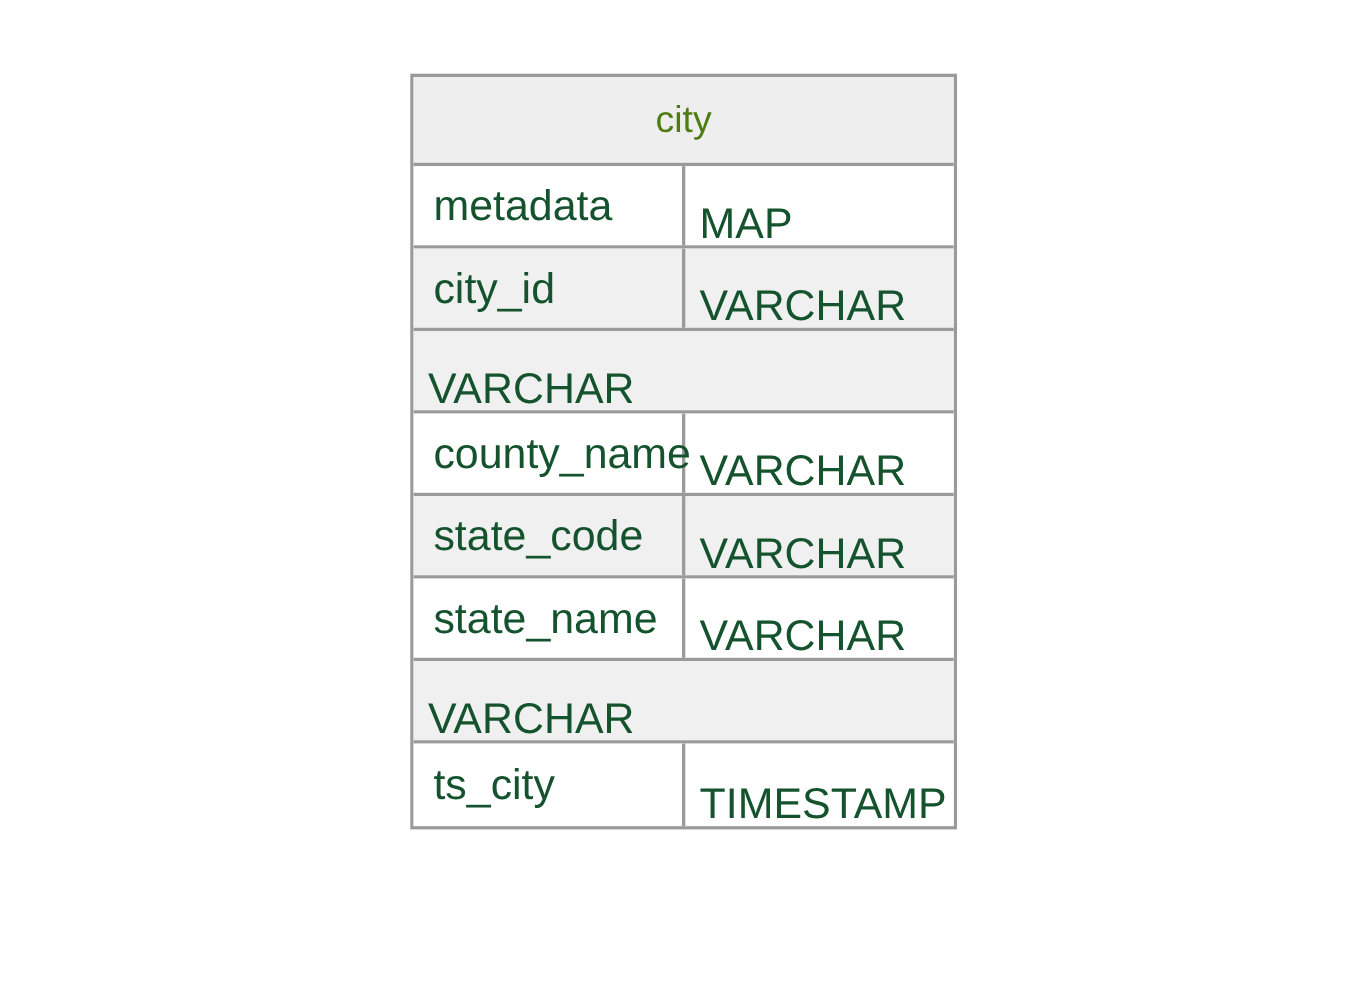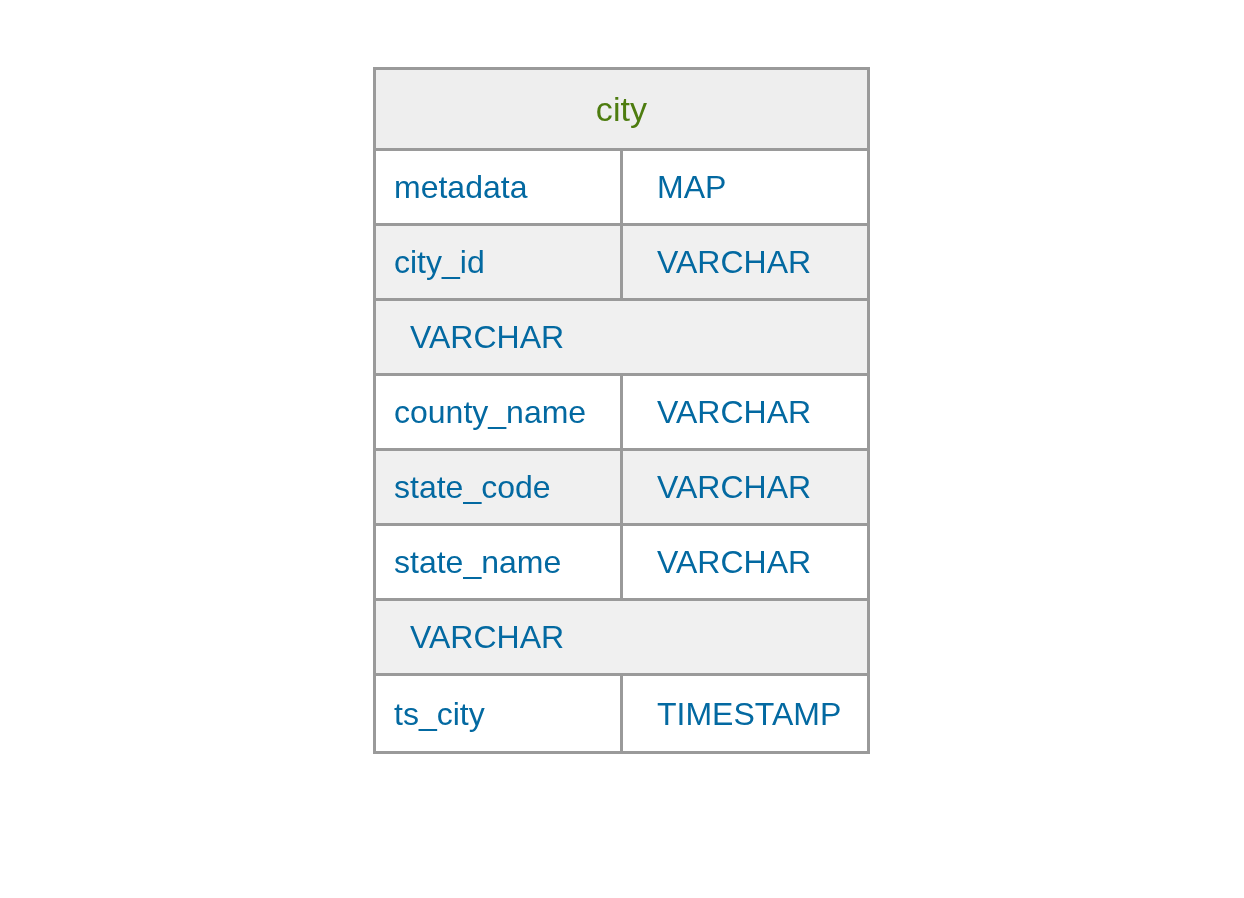--- a/index.html
+++ b/index.html
@@ -69,28 +69,28 @@
     border-right: 3px solid #9a9a9a;
     display: flex;
     align-items: center;
     padding-left: 18px;
   }
 
   .field-type-cell {
     flex: 1 1 auto;
     box-sizing: border-box;
     display: flex;
-    align-items: center;
-    padding-left: 34px;
+    align-items: flex-end;
+    padding-left: 13px;
   }
 
   .field-text {
-    font-size: 32px;
+    font-size: 39px;
     line-height: 1;
-    color: #0369a1;
+    color: #14532d;
     font-weight: 400;
     white-space: nowrap;
   }
 </style>
 </head>
 <body>
 
 <div id="canvas">
 
   <div class="entity-table">

